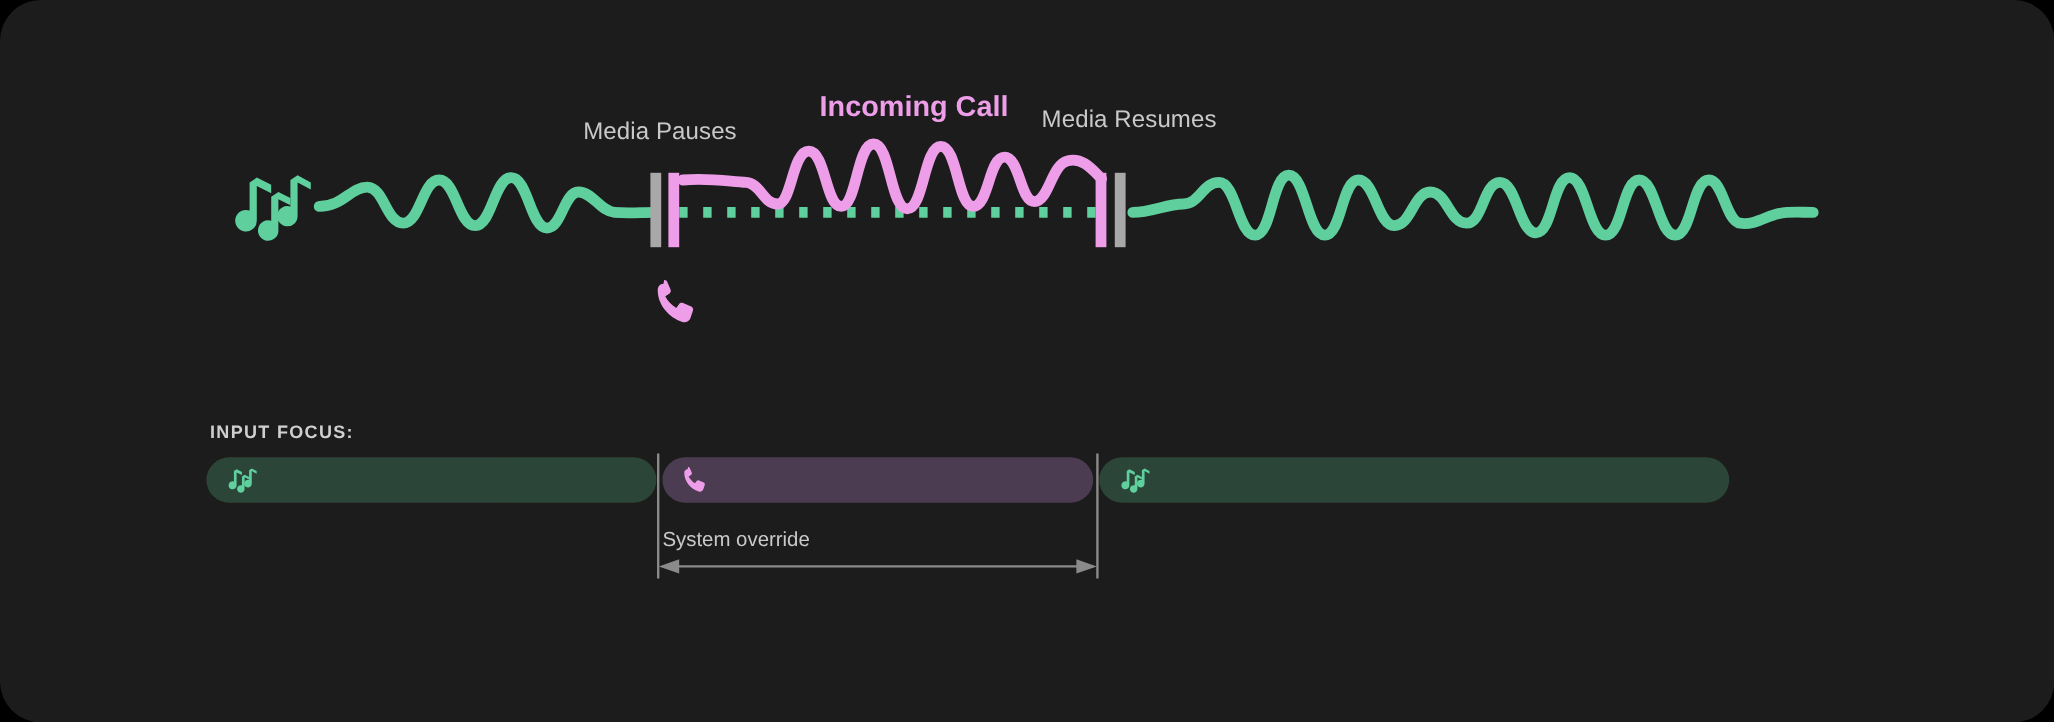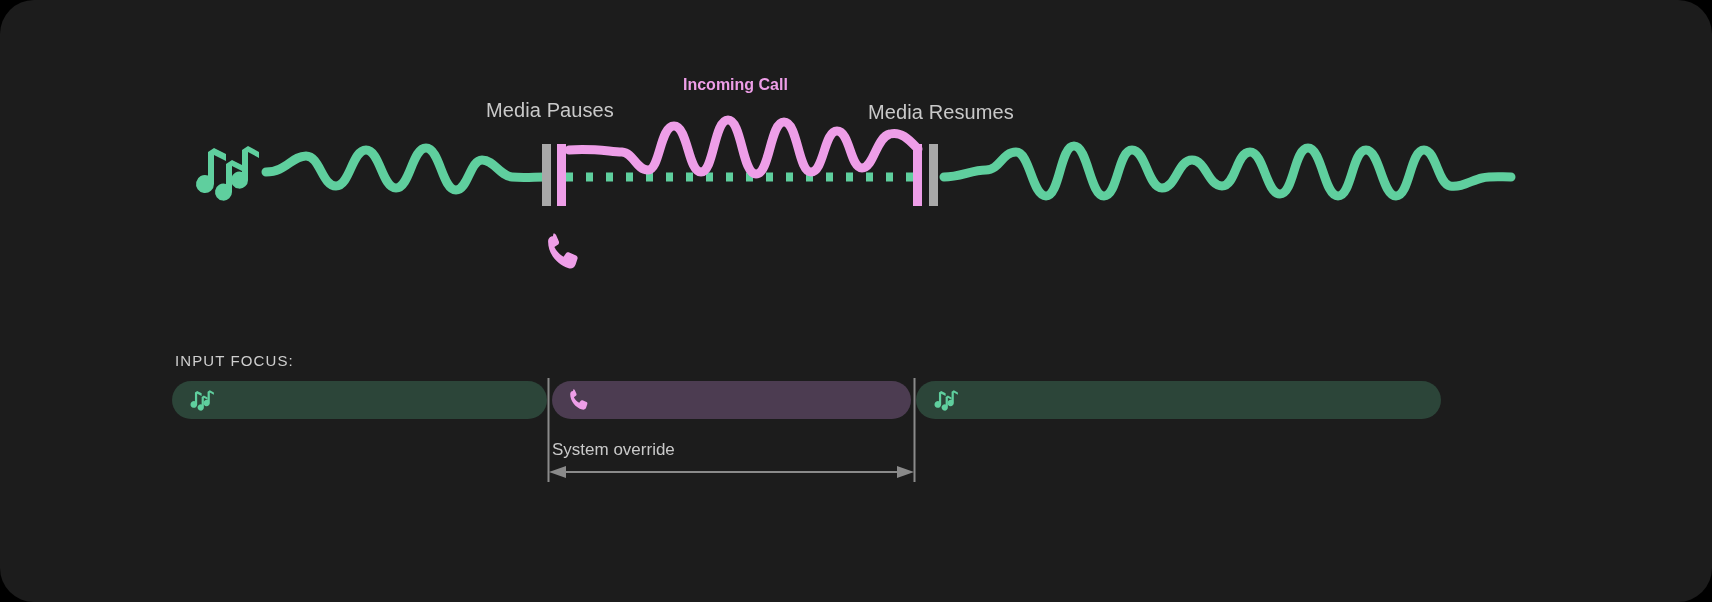--- a/index.html
+++ b/index.html
@@ -29,37 +29,37 @@
   #timeline svg { position: absolute; left: 0; top: 0; }
 
   .tl-label {
     position: absolute;
     color: #c9c9c9;
     font-size: 20px;
     letter-spacing: .1px;
     white-space: nowrap;
   }
   #label-pause   { left: 486px; top: 99px; }
-  #label-resume  { left: 868px; top: 101px; text-align: center; }
+  #label-resume  { left: 868px; top: 89px; text-align: center; }
   #label-call {
     position: absolute;
     left: 683px; top: 76px;
     color: #ee9ee8;
-    font-size: 16px;
+    font-size: 24px;
     font-weight: bold;
     white-space: nowrap;
   }
 
   
   #focus-title {
     position: absolute;
     left: 175px; top: 352px;
     color: #cfcfcf;
     font-size: 15px;
-    font-weight: normal;
+    font-weight: bold;
     letter-spacing: 1.1px;
   }
 
   .seg {
     position: absolute;
     top: 381px;
     height: 38px;
     border-radius: 19px;
     display: flex;
     align-items: center;

